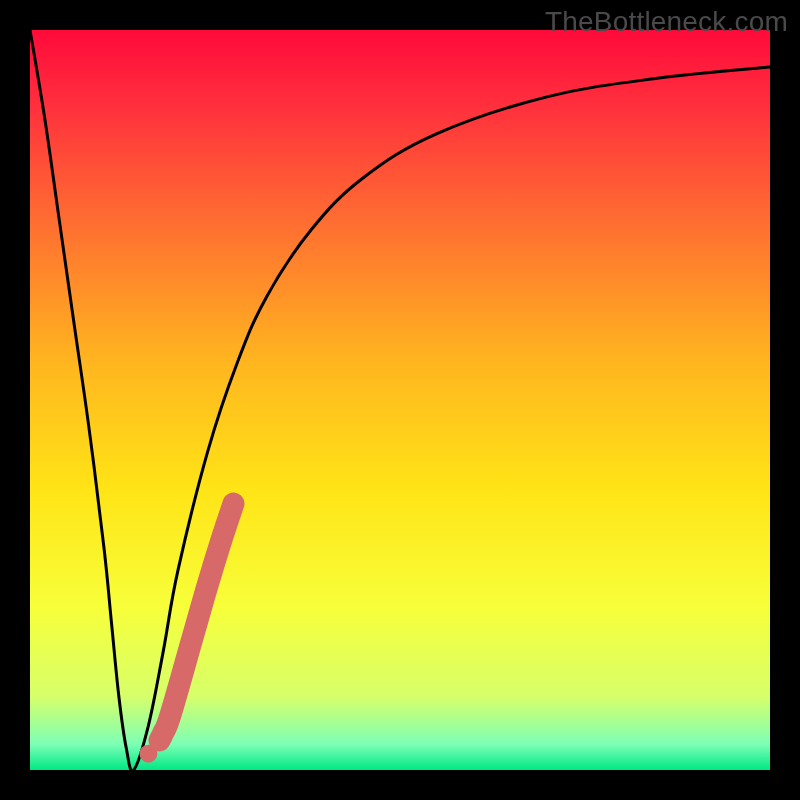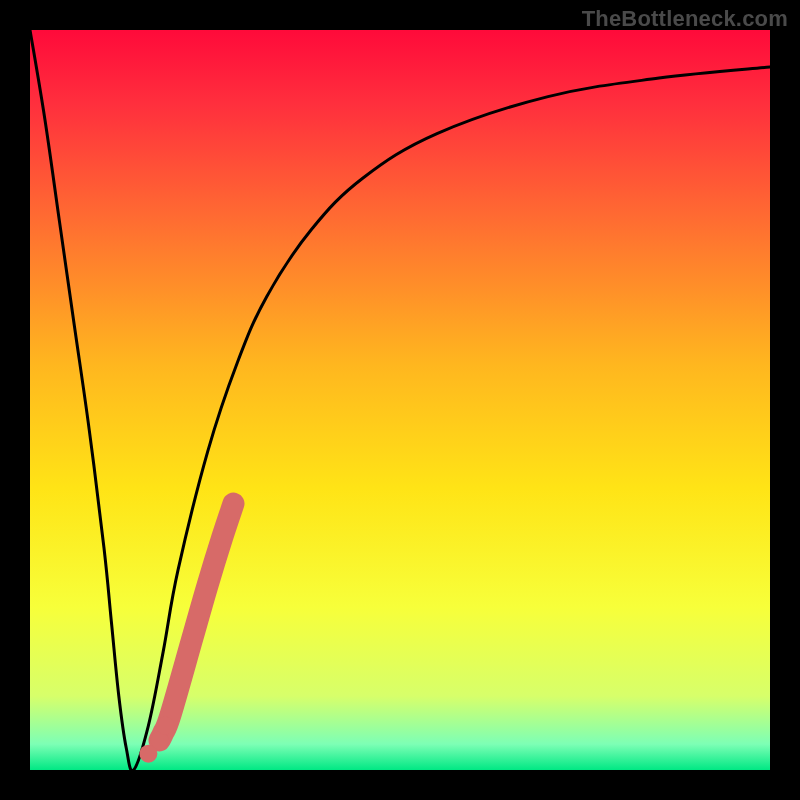--- a/index.html
+++ b/index.html
@@ -23,22 +23,22 @@
     top: 30px;
     width: 740px;
     height: 740px;
     overflow: hidden;
   }
   .watermark {
     position: absolute;
     top: 6px;
     right: 12px;
     color: #4a4a4a;
-    font-size: 22px;
-    font-weight: 700;
+    font-size: 28px;
+    font-weight: 400;
     letter-spacing: 0.2px;
     user-select: none;
   }
   svg { display: block; }
 </style>
 </head>
 <body>
 
 <div class="frame">
   <div class="plot">

